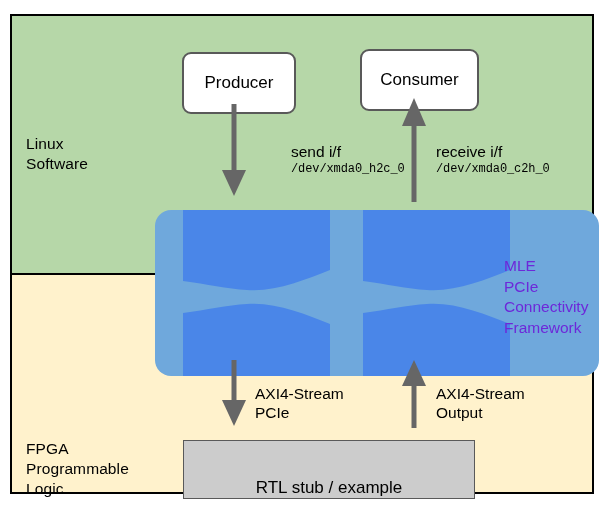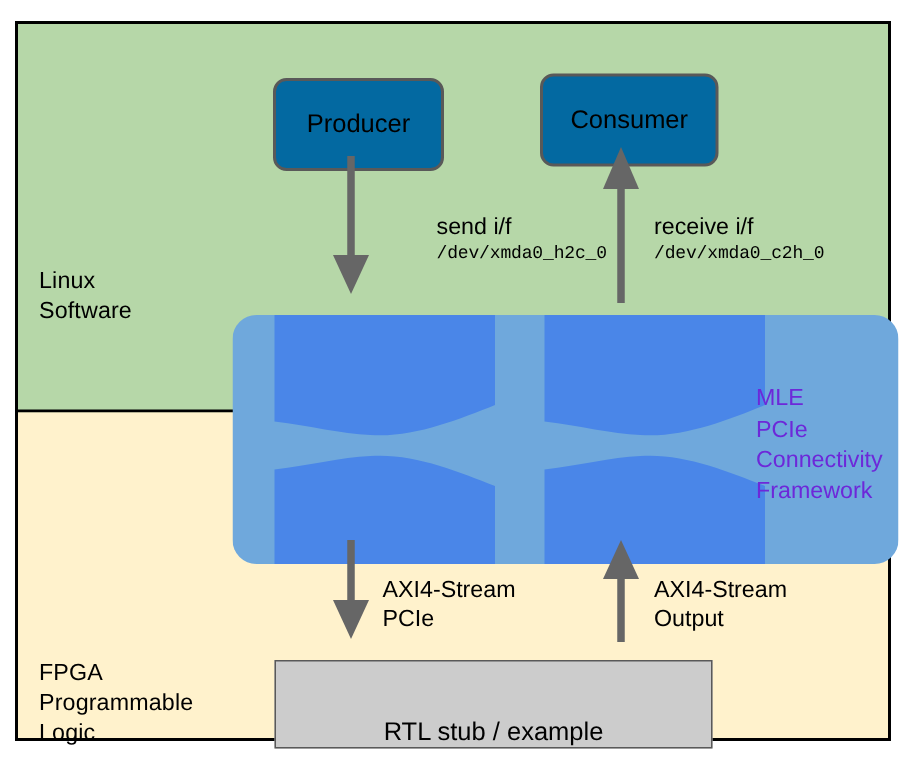--- a/index.html
+++ b/index.html
@@ -49,27 +49,27 @@
   }
 
   .region-label {
     position: absolute;
     font-size: 15.5px;
     color: #000000;
     line-height: 20px;
     white-space: pre-line;
     letter-spacing: 0.1px;
   }
-  .region-label.linux { left: 14px; top: 118px; margin-top: 44px; }
+  .region-label.linux { left: 14px; top: 118px; }
   .region-label.fpga  { left: 14px; top: 423px; }
 
   
   .node-round {
     position: absolute;
-    background: #0369a1;
+    background: #ffffff;
     border: 2px solid #595959;
     border-radius: 9px;
     box-sizing: border-box;
     display: flex;
     align-items: center;
     justify-content: center;
     font-size: 17px;
     color: #000000;
   }
   #producer-box { left: 170px; top: 36px; width: 114px; height: 62px; }

